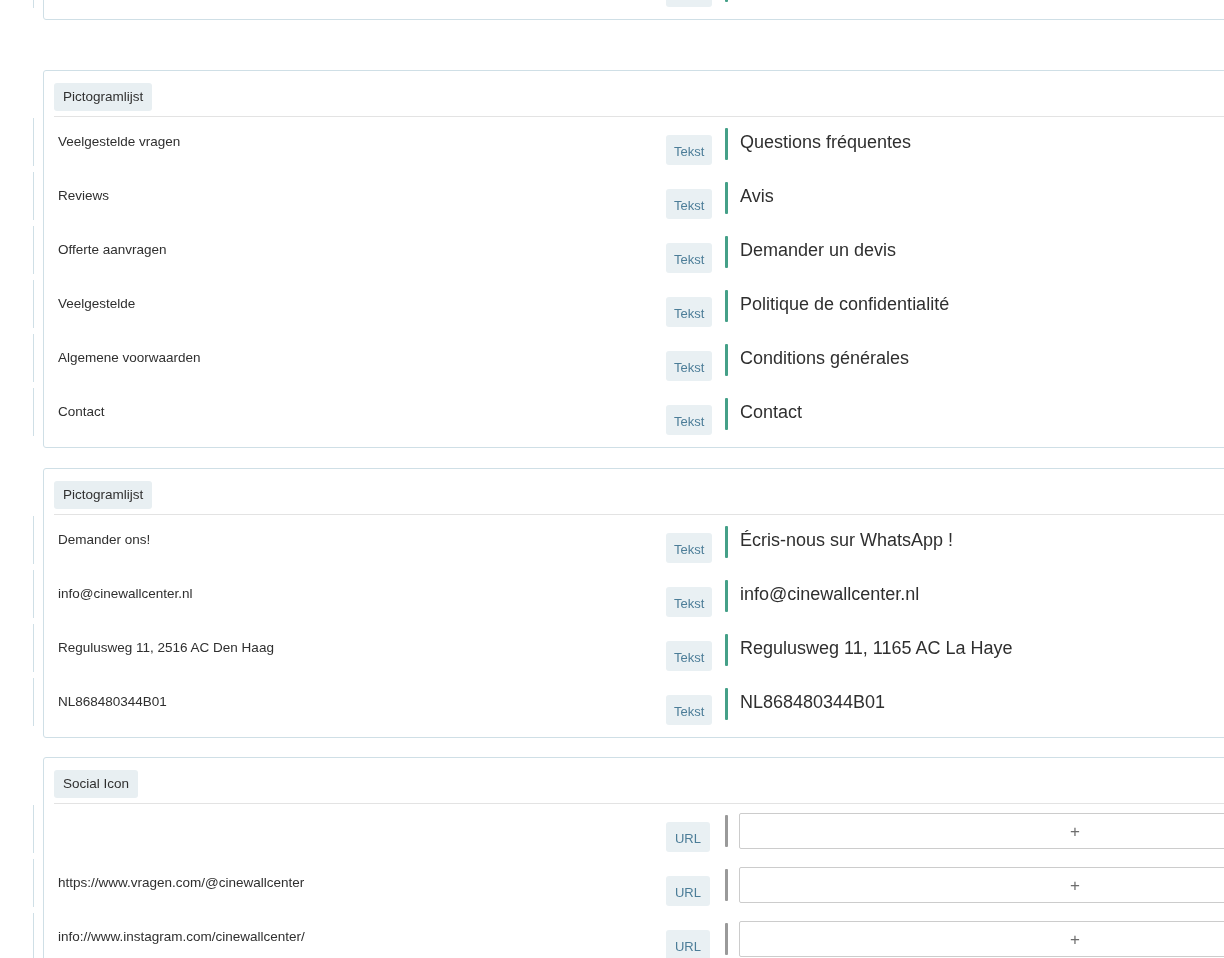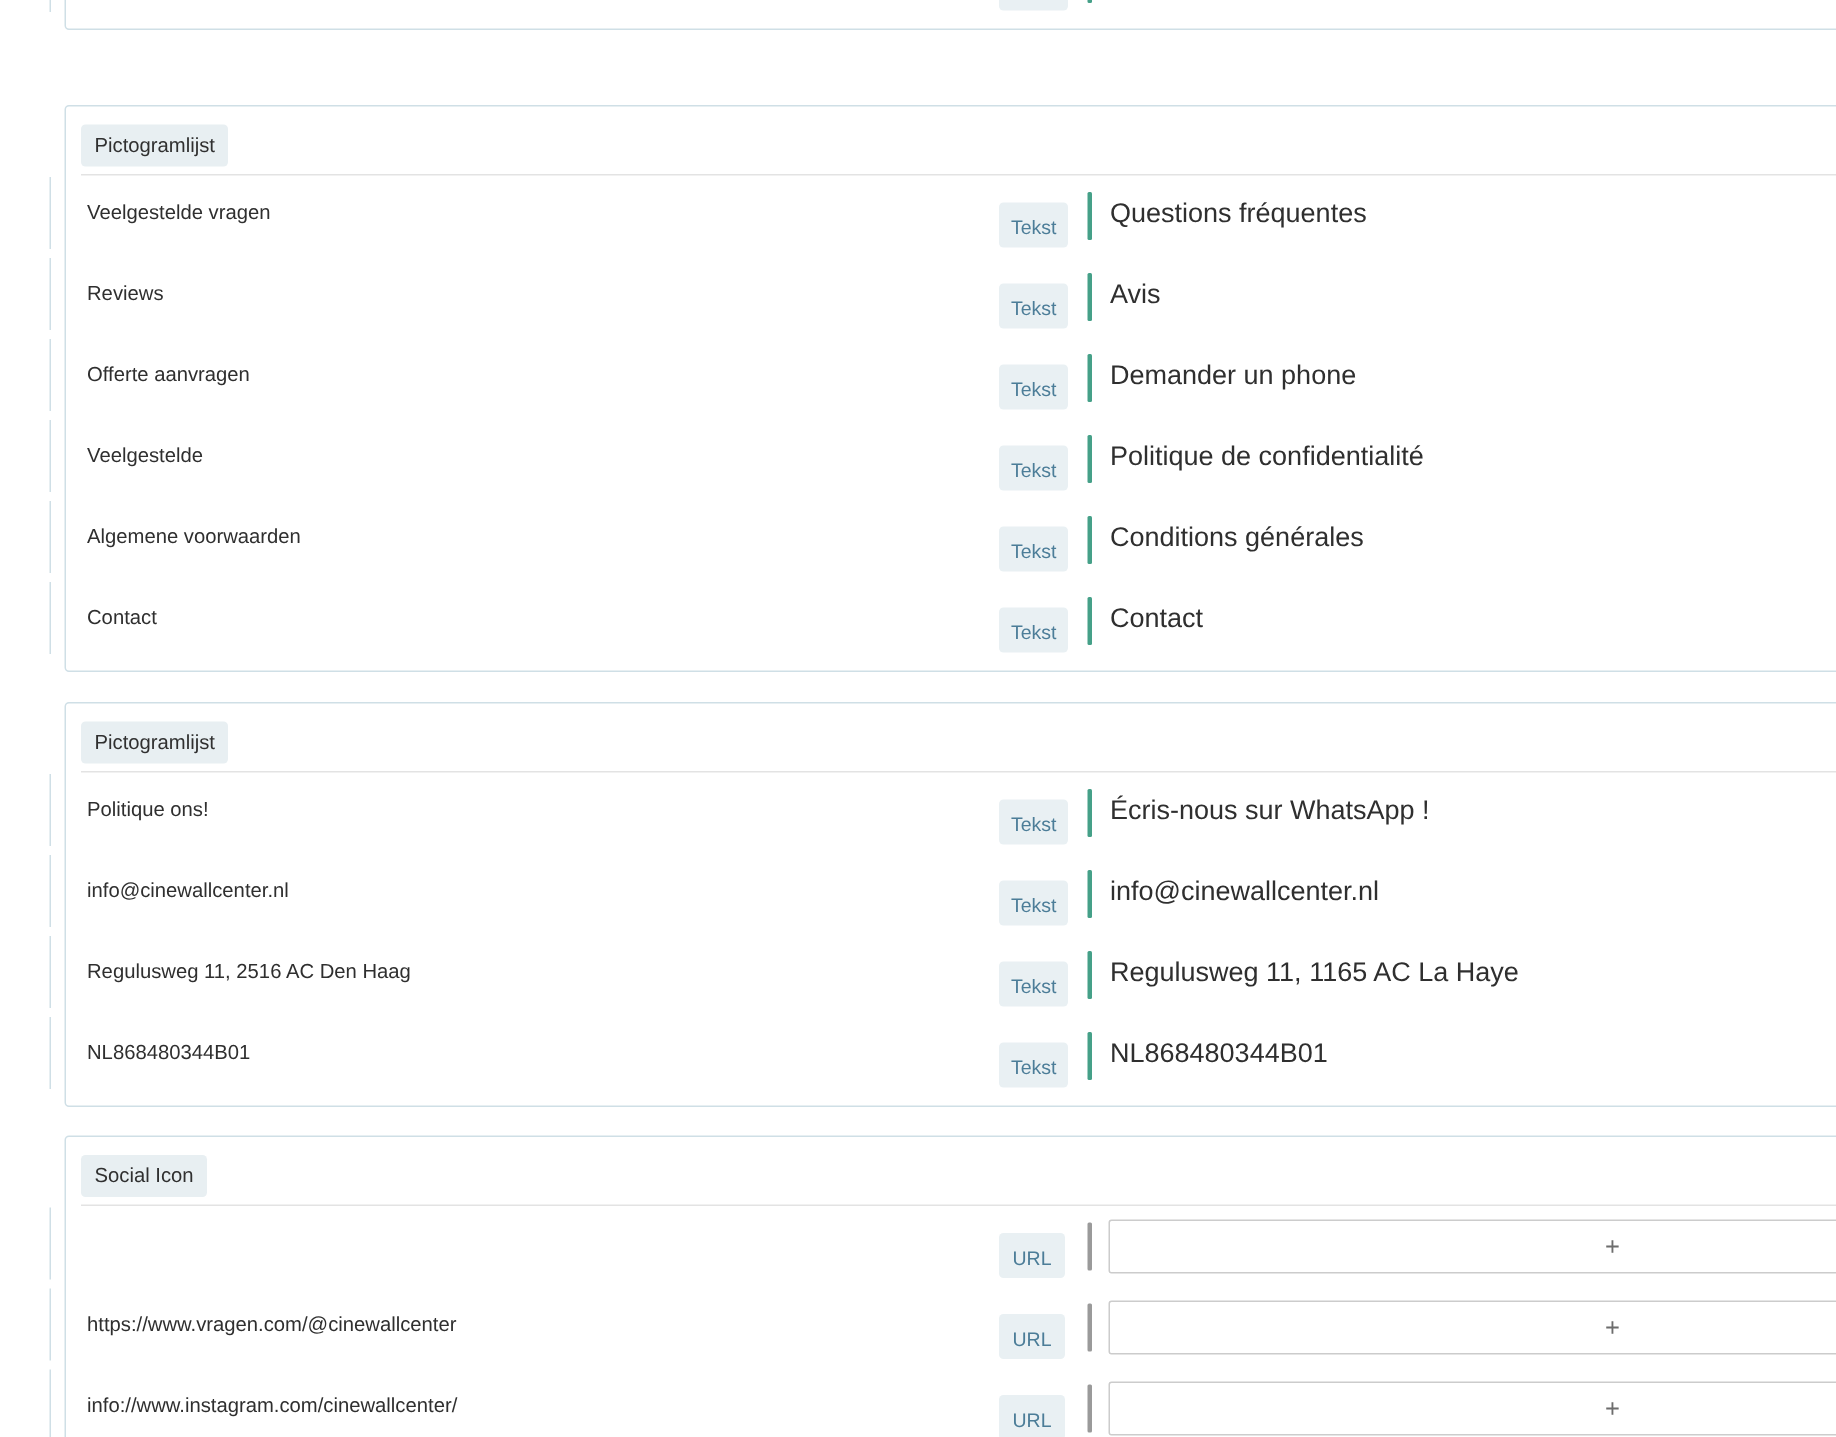--- a/index.html
+++ b/index.html
@@ -168,21 +168,21 @@
       <div class="row">
         <div class="row-src">Reviews</div>
         <span class="type-badge">Tekst</span>
         <div class="status-bar translated"></div>
         <div class="row-tgt">Avis</div>
       </div>
       <div class="row">
         <div class="row-src">Offerte aanvragen</div>
         <span class="type-badge">Tekst</span>
         <div class="status-bar translated"></div>
-        <div class="row-tgt">Demander un phone</div>
+        <div class="row-tgt">Demander un devis</div>
       </div>
       <div class="row">
         <div class="row-src">Veelgestelde</div>
         <span class="type-badge">Tekst</span>
         <div class="status-bar translated"></div>
         <div class="row-tgt">Politique de confidentialité</div>
       </div>
       <div class="row">
         <div class="row-src">Algemene voorwaarden</div>
         <span class="type-badge">Tekst</span>
@@ -196,21 +196,21 @@
         <div class="row-tgt">Contact</div>
       </div>
     </div>
     <div class="guide" style="top: 516px; height: 48px;"></div>
     <div class="guide" style="top: 570px; height: 48px;"></div>
     <div class="guide" style="top: 624px; height: 48px;"></div>
     <div class="guide" style="top: 678px; height: 48px;"></div>
     <div class="card" style="top: 468px; height: 270px;">
       <div class="card-head"><span class="group-badge">Pictogramlijst</span><div class="head-rule"></div></div>
       <div class="row">
-        <div class="row-src">Politique ons!</div>
+        <div class="row-src">Demander ons!</div>
         <span class="type-badge">Tekst</span>
         <div class="status-bar translated"></div>
         <div class="row-tgt">Écris-nous sur WhatsApp !</div>
       </div>
       <div class="row">
         <div class="row-src">info@cinewallcenter.nl</div>
         <span class="type-badge">Tekst</span>
         <div class="status-bar translated"></div>
         <div class="row-tgt">info@cinewallcenter.nl</div>
       </div>

